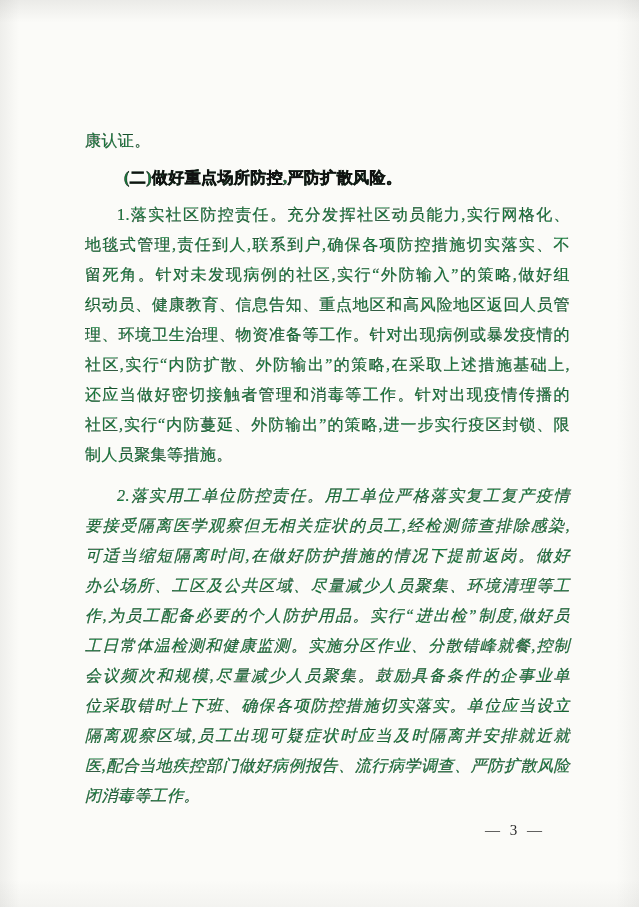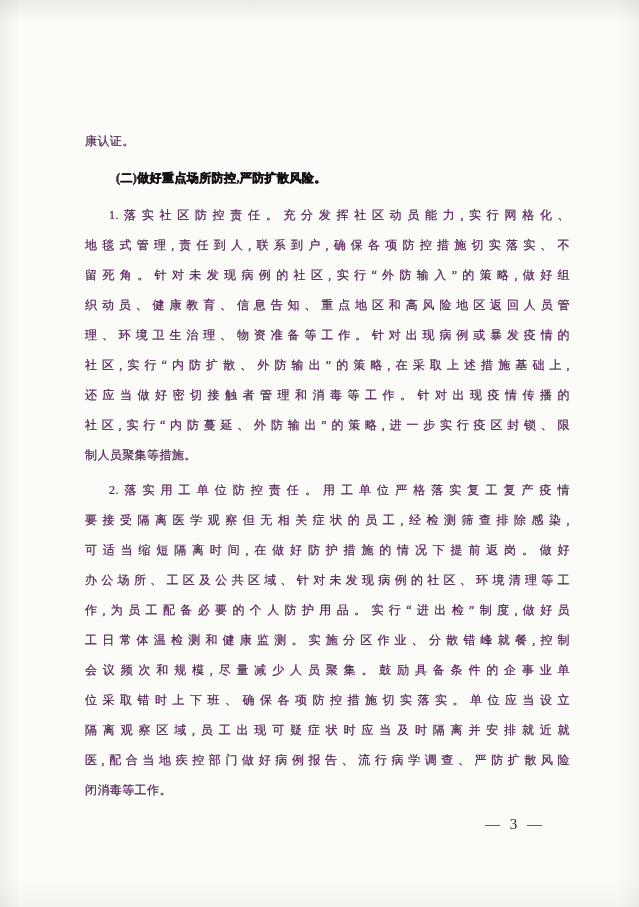--- a/index.html
+++ b/index.html
@@ -24,37 +24,37 @@
       linear-gradient(90deg, rgba(90,90,88,0.08), rgba(0,0,0,0) 3%, rgba(0,0,0,0) 96.5%, rgba(90,90,88,0.06)),
       linear-gradient(0deg, rgba(90,90,88,0.05), rgba(0,0,0,0) 3%);
   }
   .content {
     position: relative;
     padding: 126px 69px 0 85px;
     color: #1b1b1b;
   }
   .para { margin: 0; }
   .line {
-    font-size: 12px;
+    font-size: 16px;
     line-height: 30px;
     letter-spacing: 0.4px;
     text-align: justify;
     text-align-last: justify;
-    color: #701a75;
+    color: #15803d;
     -webkit-text-stroke: 0.2px #1b1b1b;
   }
   .line.last { text-align-last: left; }
   .para.heading .line {
     font-weight: bold;
     text-align-last: left;
     -webkit-text-stroke: 0.5px #111;
   }
   .para.heading .line.first,
   .para.body .line.first { text-indent: 2em; }
-  .para.body + .para.body { margin-top: 5px; }
+  .para.body + .para.body { margin-top: 11px; font-style: italic; }
   .para.heading { margin: 7px; }
   .page-number {
     position: relative;
     margin-top: 11px;
     padding-right: 94px;
     text-align: right;
     font-size: 15px;
     letter-spacing: 3px;
     color: #2a2a2a;
   }
@@ -78,21 +78,21 @@
         <div class="line">理、环境卫生治理、物资准备等工作。针对出现病例或暴发疫情的</div>
         <div class="line">社区,实行“内防扩散、外防输出”的策略,在采取上述措施基础上,</div>
         <div class="line">还应当做好密切接触者管理和消毒等工作。针对出现疫情传播的</div>
         <div class="line">社区,实行“内防蔓延、外防输出”的策略,进一步实行疫区封锁、限</div>
         <div class="line last">制人员聚集等措施。</div>
       </div>
       <div class="para body">
         <div class="line first">2.落实用工单位防控责任。用工单位严格落实复工复产疫情</div>
         <div class="line">要接受隔离医学观察但无相关症状的员工,经检测筛查排除感染,</div>
         <div class="line">可适当缩短隔离时间,在做好防护措施的情况下提前返岗。做好</div>
-        <div class="line">办公场所、工区及公共区域、针对未发现病例的社区、环境清理等工</div>
+        <div class="line">办公场所、工区及公共区域、尽量减少人员聚集、环境清理等工</div>
         <div class="line">作,为员工配备必要的个人防护用品。实行“进出检”制度,做好员</div>
         <div class="line">工日常体温检测和健康监测。实施分区作业、分散错峰就餐,控制</div>
         <div class="line">会议频次和规模,尽量减少人员聚集。鼓励具备条件的企事业单</div>
         <div class="line">位采取错时上下班、确保各项防控措施切实落实。单位应当设立</div>
         <div class="line">隔离观察区域,员工出现可疑症状时应当及时隔离并安排就近就</div>
         <div class="line">医,配合当地疾控部门做好病例报告、流行病学调查、严防扩散风险</div>
         <div class="line last">闭消毒等工作。</div>
       </div>
     </div>
   <div class="page-number">— 3 —</div>

